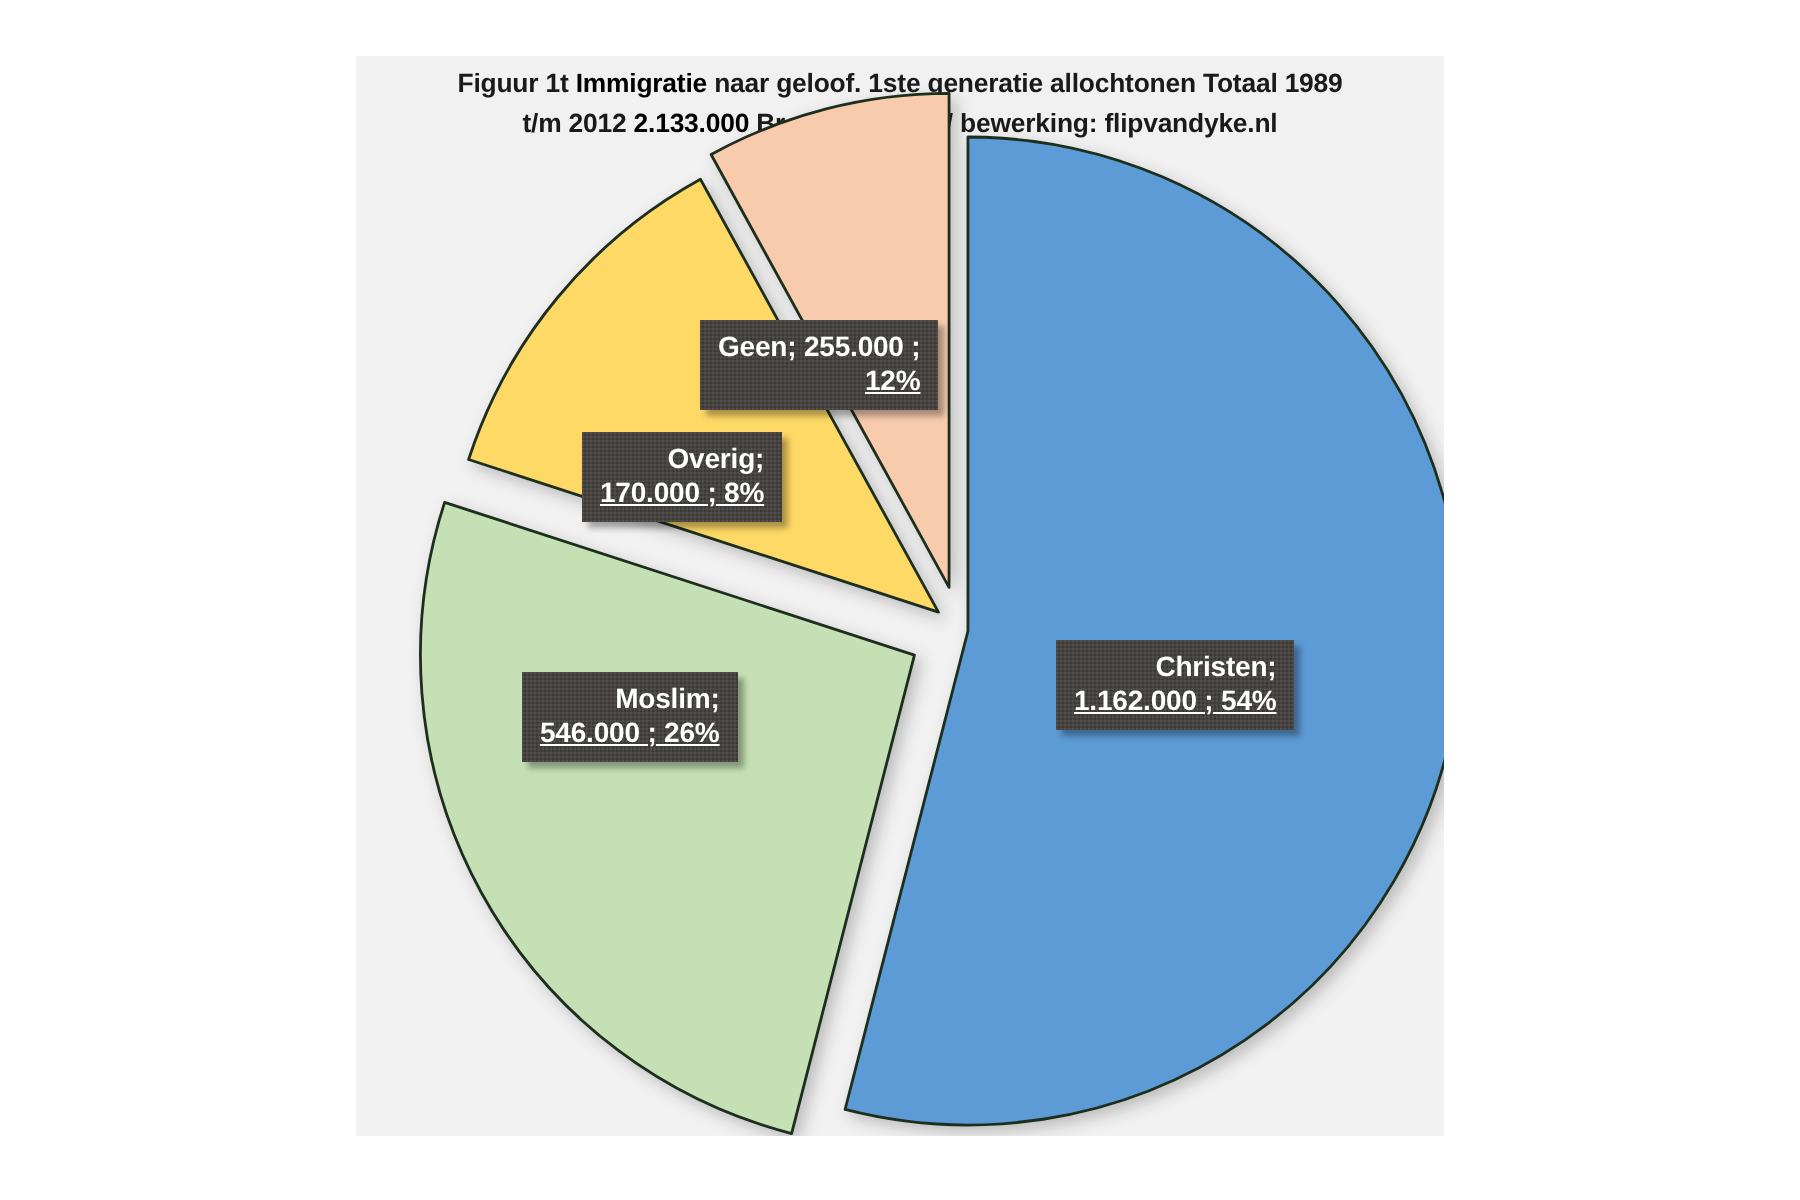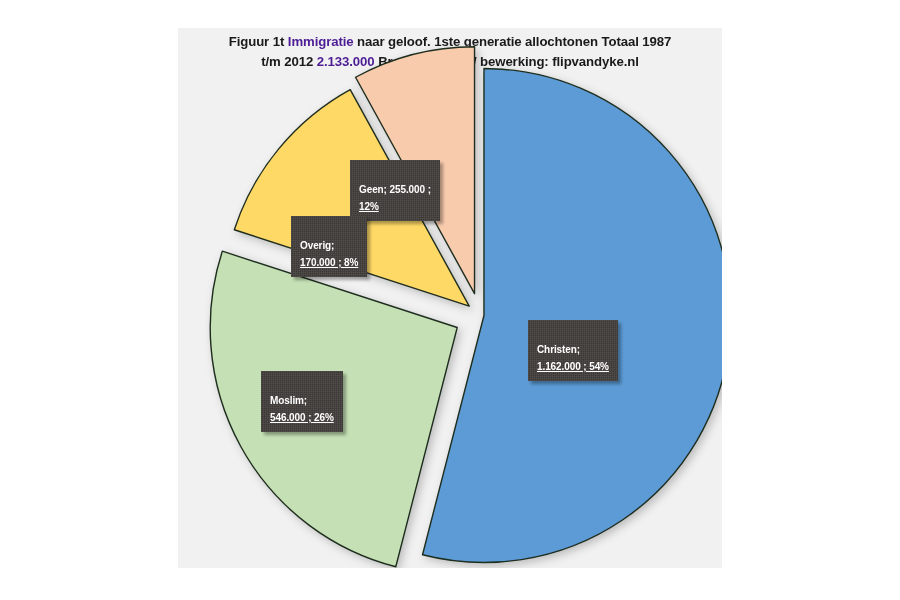--- a/index.html
+++ b/index.html
@@ -41,21 +41,21 @@
     width: 544px;
     text-align: center;
     font-size: 13.2px;
     font-weight: bold;
     color: #1a1a1a;
     line-height: 20px;
     letter-spacing: -0.1px;
     white-space: nowrap;
   }
   #chart-title .em {
-    color: #4c1d95;
+    color: #000000;
   }
   #chart-title .ln2 {
     display: block;
   }
 
   
   #pie-svg {
     position: absolute;
     left: 0;
     top: 0;
@@ -64,46 +64,46 @@
   }
 
   
   .data-label {
     position: absolute;
     background-color: #3c3835;
     background-image:
       repeating-linear-gradient(0deg, rgba(255,255,255,0.055) 0 1px, rgba(0,0,0,0) 1px 2px),
       repeating-linear-gradient(90deg, rgba(255,255,255,0.055) 0 1px, rgba(0,0,0,0) 1px 2px);
     color: #ffffff;
-    font-size: 10px;
+    font-size: 14px;
     font-weight: bold;
     line-height: 17px;
-    text-align: left;
-    padding: 21px 9px 6px 9px;
+    text-align: right;
+    padding: 5px 9px 6px 9px;
     box-shadow: 3px 3px 3px rgba(0,0,0,0.33);
     white-space: nowrap;
     letter-spacing: -0.1px;
   }
   .data-label .l1 { display: block; }
   .data-label .l2 { display: block; text-decoration: underline; }
 
   #label-geen    { left: 172px; top: 132px; }
   #label-overig  { left: 113px; top: 188px; }
-  #label-moslim  { left:  83px; top: 343px; }
+  #label-moslim  { left:  83px; top: 308px; }
   #label-christen{ left: 350px; top: 277px; margin-top: 15px; }
 </style>
 </head>
 <body>
 
 <div id="stage">
 
   <div id="chart-panel">
 
     <div id="chart-title">
-      <span class="ln1"><span>Figuur 1t </span><span class="em">Immigratie</span><span> naar geloof. 1ste generatie allochtonen  Totaal 1987</span></span>
+      <span class="ln1"><span>Figuur 1t </span><span class="em">Immigratie</span><span> naar geloof. 1ste generatie allochtonen  Totaal 1989</span></span>
       <span class="ln2"><span>t/m 2012  </span><span class="em">2.133.000</span><span>  Bron CBS/PEW/ bewerking: flipvandyke.nl</span></span>
     </div>
 
     <svg id="pie-svg" viewBox="0 0 544 540">
       <defs>
         <filter id="sliceShadow" x="-25%" y="-25%" width="160%" height="160%">
           <feDropShadow dx="3" dy="3" stdDeviation="4" flood-color="#000000" flood-opacity="0.22"></feDropShadow>
         </filter>
       </defs>
       <g id="pie-slices" filter="url(#sliceShadow)">

